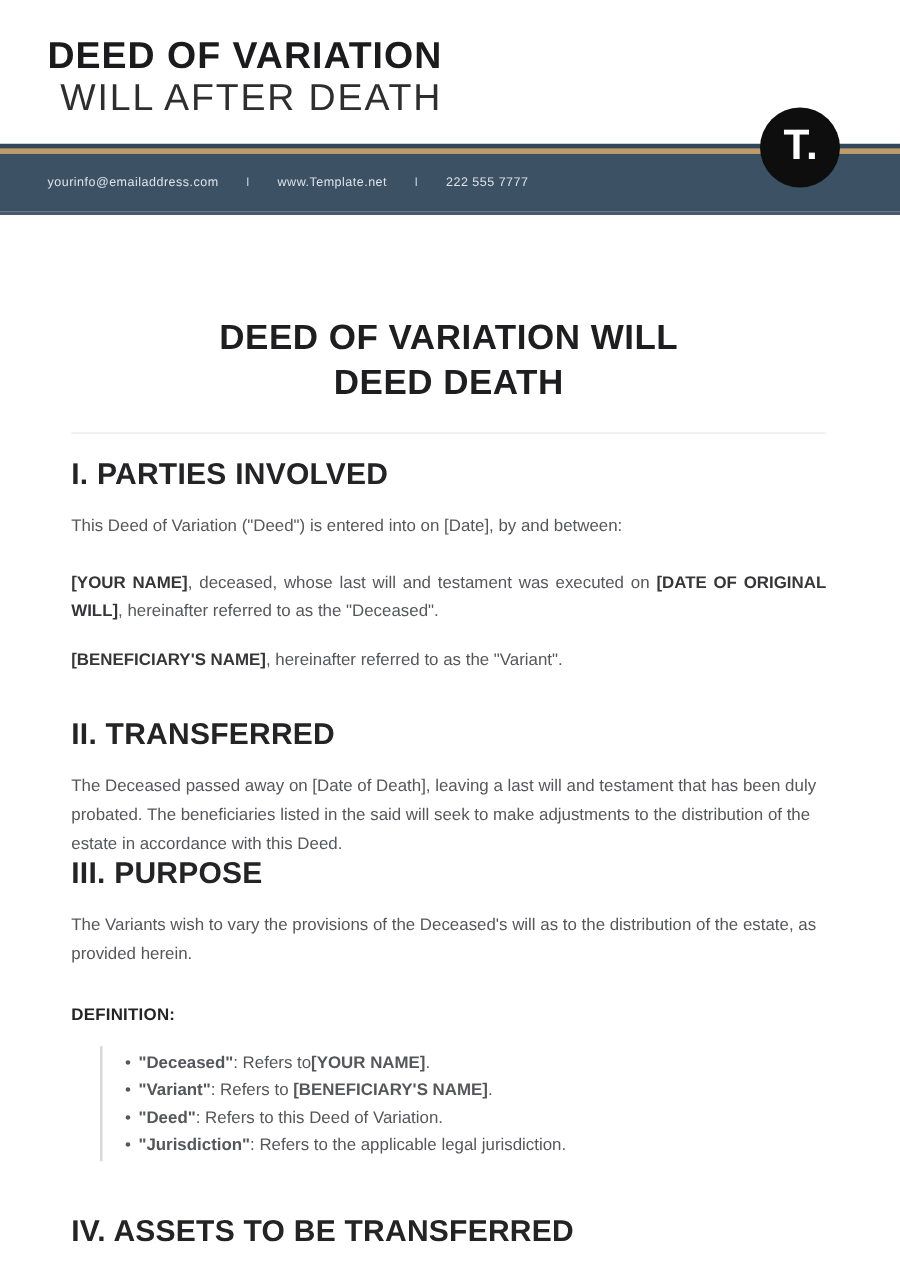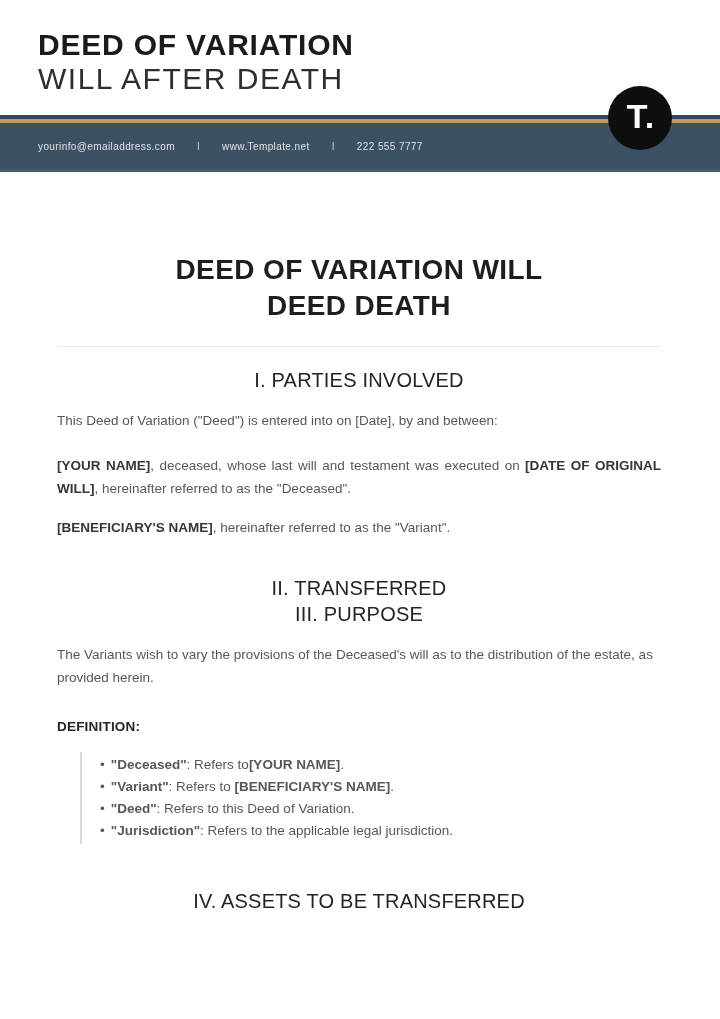--- a/index.html
+++ b/index.html
@@ -10,21 +10,21 @@
     background:#ffffff; overflow:hidden;
   }
   
   .brand { position:absolute; top:28px; left:38px; }
   .brand-line1 {
     font-size:30px; font-weight:800; letter-spacing:0.8px;
     color:#1b1b1d; line-height:34px;
   }
   .brand-line2 {
     font-size:30px; font-weight:300; letter-spacing:1.5px;
-    color:#2e2e30; line-height:34px;
+    color:#2e2e30; line-height:34px;text-align:right;
   }
   
   .navy-bar { position:absolute; top:115px; left:0; width:720px; height:57px; }
   .navy-edge-top { height:4px; background:#31475a; }
   .gold-stripe { height:4px; background:#c49a62; }
   .navy-body {
     height:46px; background:#3d5164;
     display:flex; align-items:center; padding-left:38px;
   }
   .navy-edge-bottom { height:3px; background:#475b6d; }
@@ -45,22 +45,22 @@
   }
   
   .content { position:absolute; top:172px; left:0; width:720px; padding:0 59px 0 57px; }
   .doc-title {
     margin-top:80px; text-align:center;
     font-size:28px; font-weight:800; letter-spacing:0.4px;
     color:#1e1e20; line-height:36px;
   }
   .divider { margin-top:22px; border-top:1px solid #e9e9e9; height:0; }
   h2.section-heading {
-    font-size:20px; font-weight:400; letter-spacing:0.2px;
-    color:#242426; line-height:26px;text-align:center;
+    font-size:24px; font-weight:700; letter-spacing:0.2px;
+    color:#242426; line-height:26px;
   }
   .h2-1 { margin-top:20px; }
   .h2-2 { margin-top:36px; }
   .h2-3 { }
   .h2-4 { margin-top:44px; }
   p.body-text {
     margin-top:16px; font-size:13.5px; line-height:23px; color:#56575b;
   }
   p.gap-more { margin-top:22px; }
   p.justify { text-align:justify; }
@@ -115,20 +115,21 @@
     </h1>
 
     <div class="divider"></div>
 
     <h2 class="section-heading h2-1">I. PARTIES INVOLVED</h2>
     <p class="body-text"><span>This Deed of Variation ("Deed") is entered into on [Date], by and between:</span></p>
     <p class="body-text gap-more justify"><strong>[YOUR NAME]</strong><span>, deceased, whose last will and testament was executed on </span><strong>[DATE OF ORIGINAL WILL]</strong><span>, hereinafter referred to as the "Deceased".</span></p>
     <p class="body-text"><strong>[BENEFICIARY'S NAME]</strong><span>, hereinafter referred to as the "Variant".</span></p>
 
     <h2 class="section-heading h2-2">II. TRANSFERRED</h2>
+    <p class="body-text"><span>The Deceased passed away on [Date of Death], leaving a last will and testament that has been duly probated. The beneficiaries listed in the said will seek to make adjustments to the distribution of the estate in accordance with this Deed.</span></p>
 
     <h2 class="section-heading h2-3">III. PURPOSE</h2>
     <p class="body-text"><span>The Variants wish to vary the provisions of the Deceased's will as to the distribution of the estate, as provided herein.</span></p>
     <h3 class="def-heading">DEFINITION:</h3>
     <ul class="def-list">
       <li><span class="bullet">•</span><span><strong>"Deceased"</strong><span>: Refers to</span><strong>[YOUR NAME]</strong><span>.</span></span></li>
       <li><span class="bullet">•</span><span><strong>"Variant"</strong><span>: Refers to </span><strong>[BENEFICIARY'S NAME]</strong><span>.</span></span></li>
       <li><span class="bullet">•</span><span><strong>"Deed"</strong><span>: Refers to this Deed of Variation.</span></span></li>
       <li><span class="bullet">•</span><span><strong>"Jurisdiction"</strong><span>: Refers to the applicable legal jurisdiction.</span></span></li>
     </ul>

